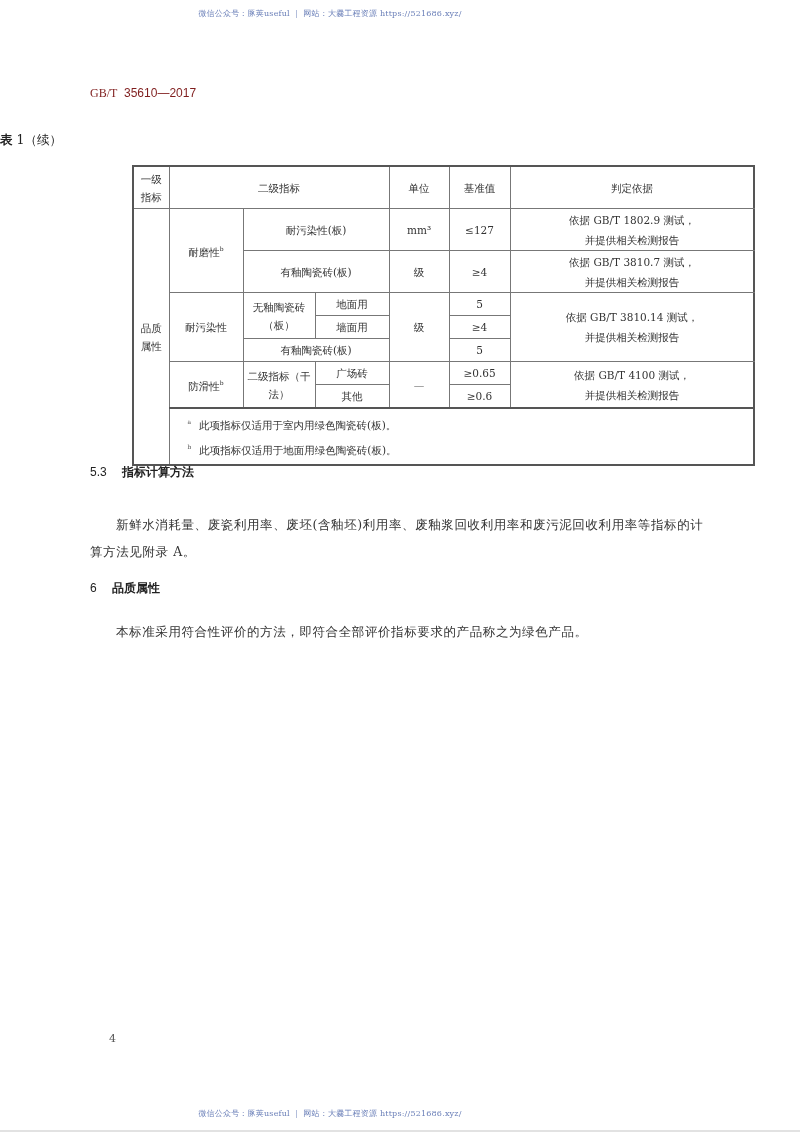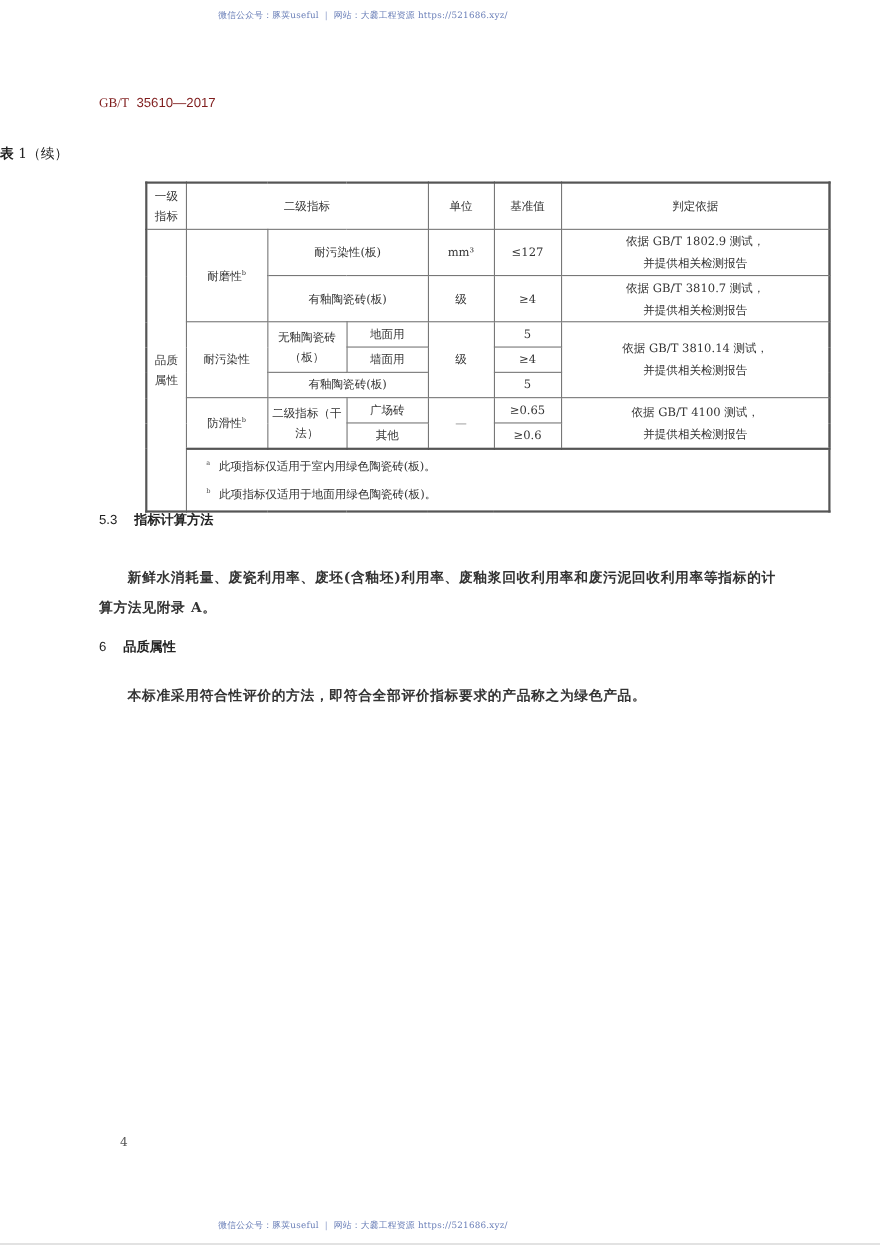--- a/index.html
+++ b/index.html
@@ -28,21 +28,21 @@
   td.footnotes { text-align:left !important; padding:2px 0 4px 18px !important; line-height:21px !important;
                  border-top:2px solid #555 !important; }
   .fn-mark { font-size:6px; vertical-align:super; margin-right:8px; color:#555; }
   .heading { position:absolute; left:90px; font-size:12px; font-weight:bold;
              font-family:"Liberation Sans","DejaVu Sans",sans-serif; color:#222; }
   .heading .num { font-weight:normal; display:inline-block; width:32px; }
   .h53 { top:464px; }
   .h6 { top:580px; }
   .h6 .num { width:22px; }
   .para { position:absolute; left:90px; width:622px; font-size:12.5px; line-height:27px;
-          color:#333; text-indent:26px; letter-spacing:0.6px;font-weight:bold; }
+          color:#333; text-indent:26px; letter-spacing:0.6px; }
   .p53 { top:511px; }
   .p6 { top:618px; }
   .page-num { position:absolute; left:109px; top:1032px; font-size:11px; color:#555; }
 </style>
 </head>
 <body>
 
 <div class="watermark wm-top">微信公众号：豚荚useful ｜ 网站：大爨工程资源 https://521686.xyz/</div>
 
 <div class="std-code">

